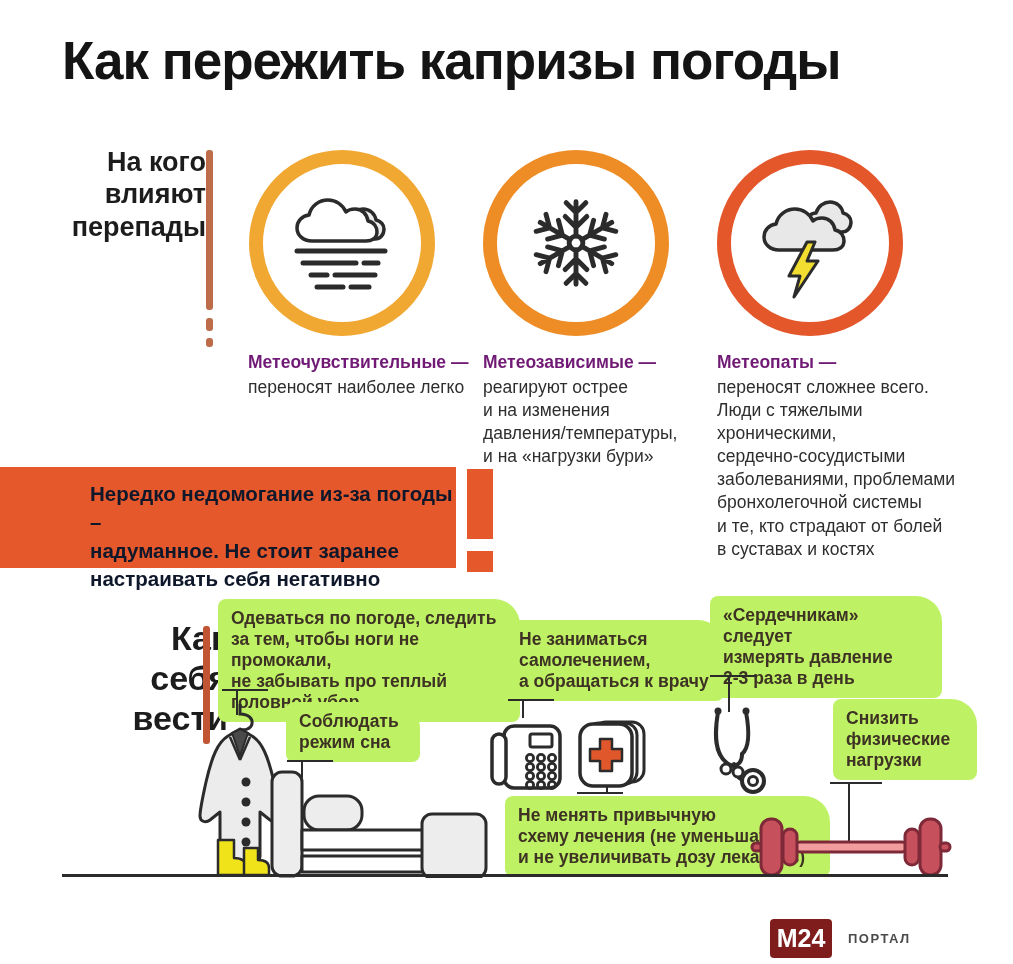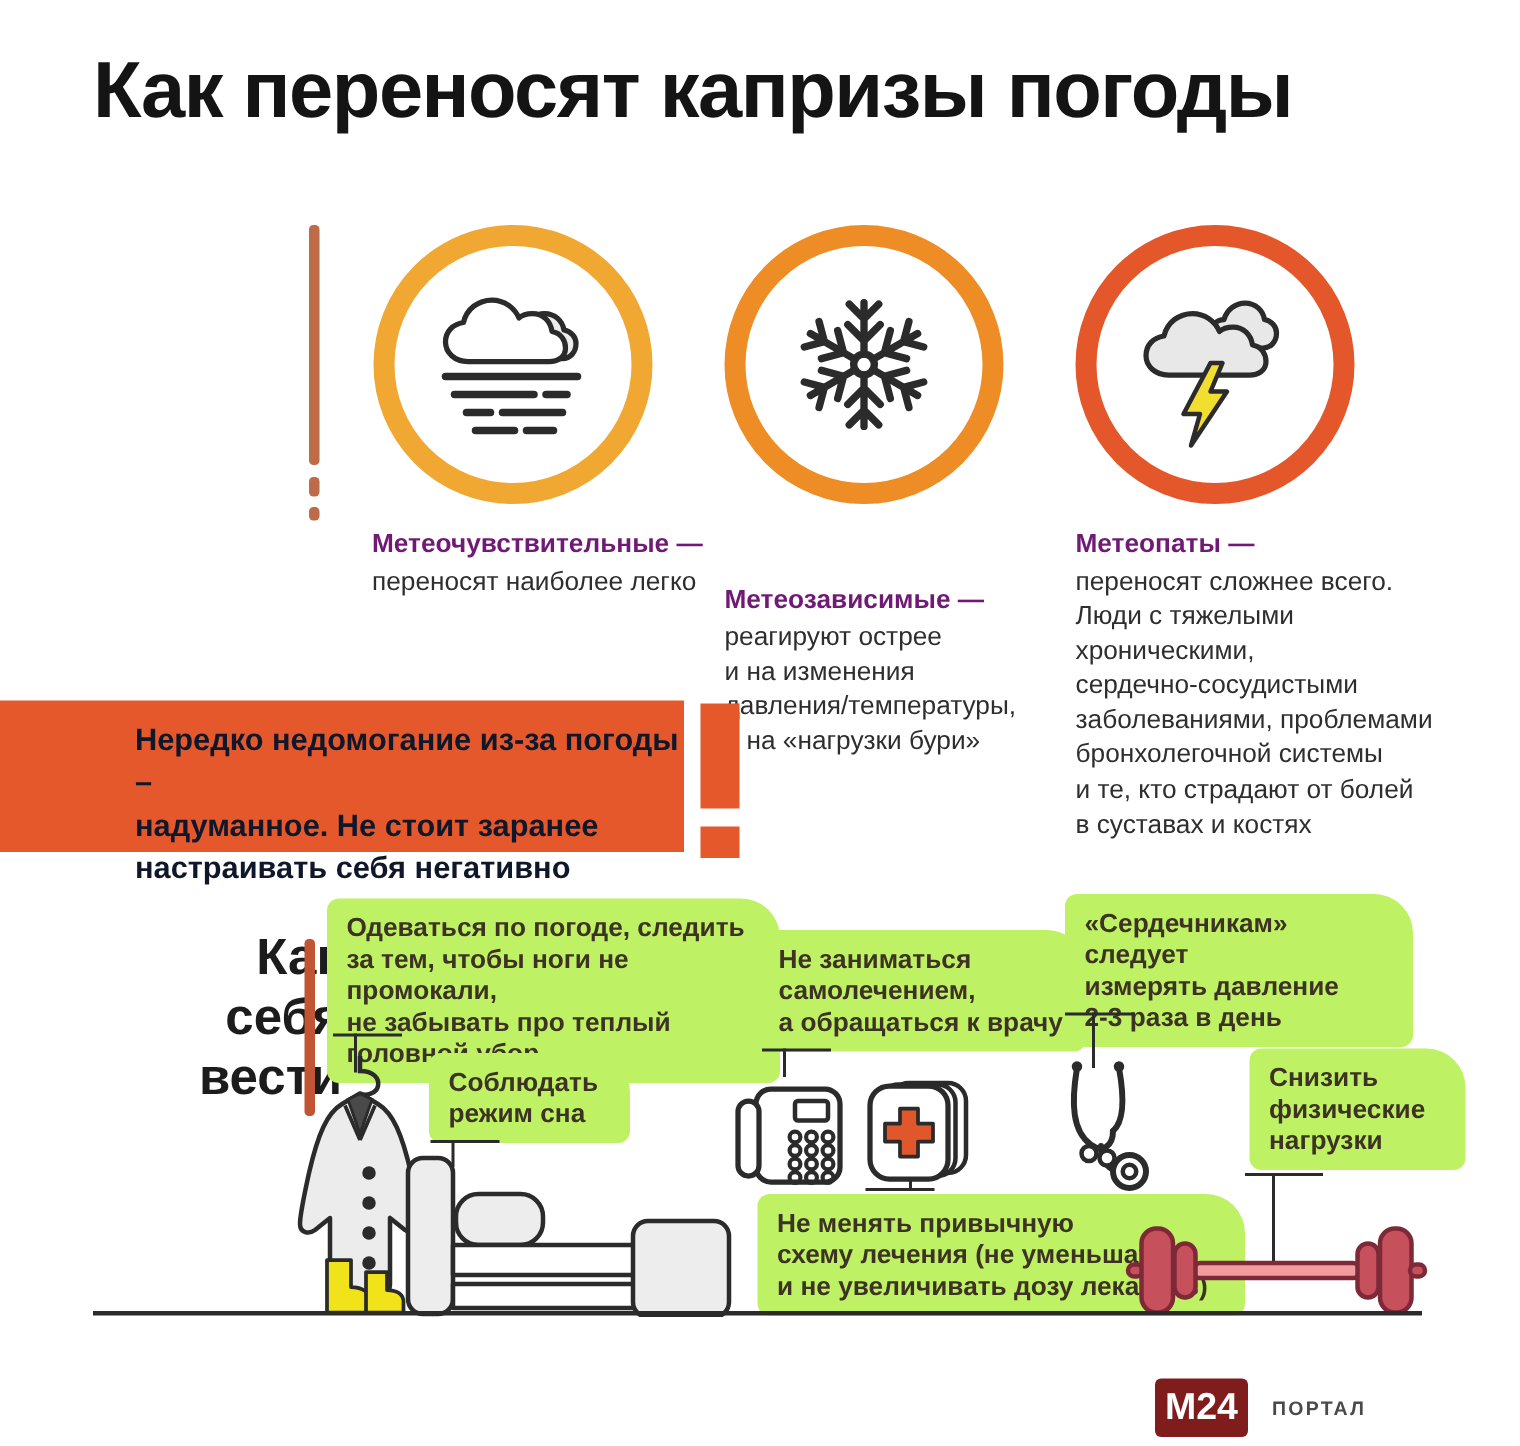--- a/index.html
+++ b/index.html
@@ -47,22 +47,25 @@
   .m24 { left:770px; top:919px; width:62px; height:39px; background:#7f1d1d; border-radius:4px; color:#fff; font-size:25px; font-weight:700; text-align:center; line-height:39px; }
   .portal { left:848px; top:931px; font-size:13px; font-weight:700; color:#4a4a4a; letter-spacing:1.5px; }
 
   svg { display:block; }
 </style>
 </head>
 <body>
 
 <div class="canvas">
 
-  <div class="abs title">Как переносят капризы погоды</div>
-
+  <div class="abs title">Как пережить капризы погоды</div>
+
+  <div class="abs who-label pre">На кого
+влияют
+перепады</div>
   <div class="abs vline1"></div>
   <div class="abs vdash" style="top:318px;height:13px;"></div>
   <div class="abs vdash" style="top:338px;height:9px;"></div>
 
   <div class="abs type-circle ring-amber" style="left:249px;">
     <span>
       <svg width="104" height="104" viewBox="0 0 104 104">
         <g stroke="#2b2b2b" fill="#ececec" stroke-width="3.5" stroke-linejoin="round">
           <path d="M60,48 C54,48 50,43 50,38 C50,33 54,29 59,29 C61,22 67,18 73,18 C80,18 85,23 86,29 C91,30 94,34 94,38 C94,44 90,48 85,48 Z"></path>
           <path d="M22,50 C13,50 7,44 7,37 C7,30 12,25 19,24 C21,15 29,9 38,9 C46,9 53,14 56,21 C58,19 62,18 65,18 C72,18 77,23 78,30 C84,31 87,36 87,41 C87,47 82,50 76,50 Z" fill="#ffffff"></path>
@@ -117,21 +120,21 @@
         </g>
         <polygon points="52,56 34,90 45,90 39,111 63,75 52,75 60,56" fill="#f2de30" stroke="#2b2b2b" stroke-width="3" stroke-linejoin="round"></polygon>
       </svg>
     </span>
   </div>
 
   <div class="abs cap" style="left:248px;width:232px;">
     <div class="nm">Метеочувствительные —</div>
     <div class="ds pre">переносят наиболее легко</div>
   </div>
-  <div class="abs cap" style="left:483px;width:232px;margin-top:37px;">
+  <div class="abs cap" style="left:483px;width:232px;">
     <div class="nm">Метеозависимые —</div>
     <div class="ds pre">реагируют острее
 и на изменения
 давления/температуры,
 и на «нагрузки бури»</div>
   </div>
   <div class="abs cap" style="left:717px;width:258px;">
     <div class="nm">Метеопаты —</div>
     <div class="ds pre">переносят сложнее всего.
 Люди с тяжелыми хроническими,

